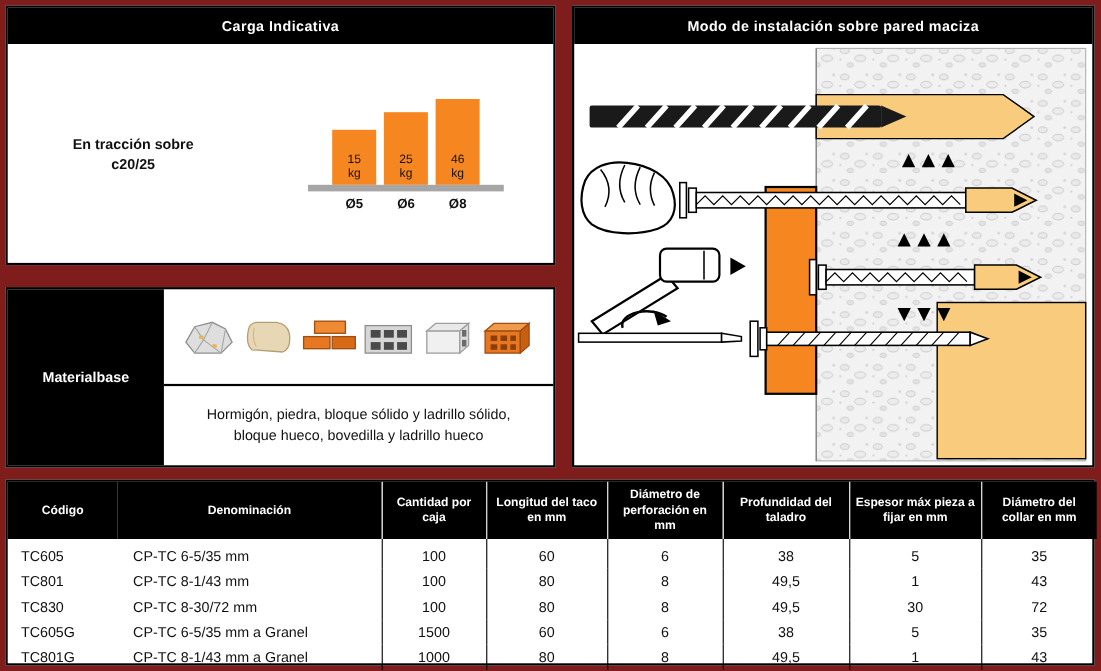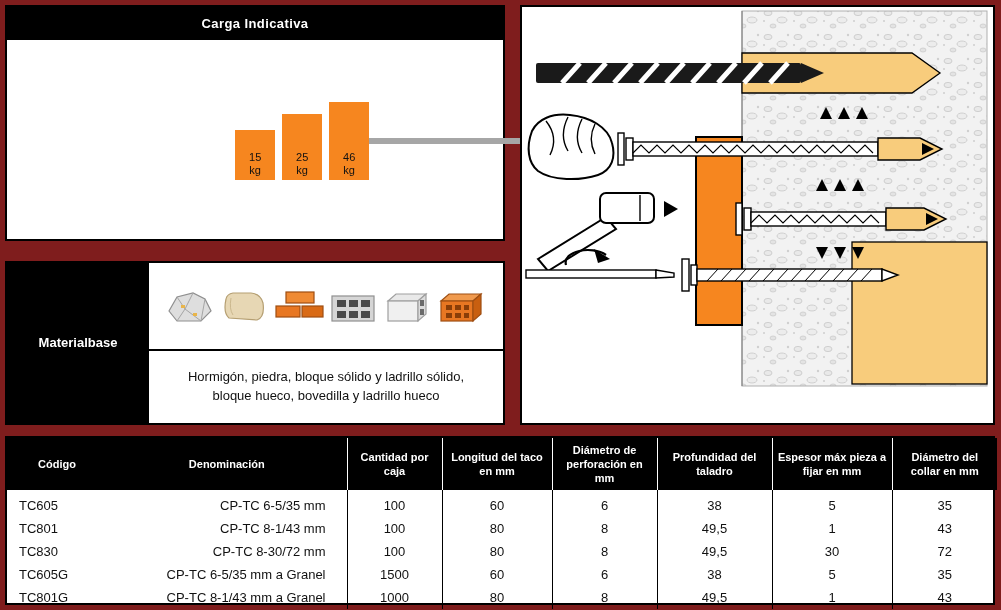--- a/index.html
+++ b/index.html
@@ -6,21 +6,21 @@
   #page{position:relative;width:1001px;height:610px;background:#7f1d1d;overflow:hidden;
         font-family:"Liberation Sans",sans-serif;color:#111;}
   .panel{position:absolute;border:2px solid #000;box-sizing:border-box;background:#fff;}
   .panel-header{background:#000;color:#fff;font-weight:bold;font-size:13px;letter-spacing:.4px;
                 text-align:center;height:33px;line-height:33px;}
 
   
   #panel-carga{left:5px;top:5px;width:500px;height:236px;}
   .carga-body{display:flex;height:201px;align-items:center;}
   .carga-condition{flex:0 0 46%;text-align:center;font-weight:bold;font-size:13px;line-height:1.4;}
-  .chart{flex:1;display:flex;flex-direction:row;align-items:center;}
+  .chart{flex:1;display:flex;flex-direction:column;align-items:center;}
   .bars{display:flex;align-items:flex-end;gap:7px;}
   .bar{width:40px;background:var(--orange,#F6861F);position:relative;}
   .bar-value{position:absolute;left:0;bottom:3px;width:100%;text-align:center;
              font-size:11px;line-height:1.15;color:#111;}
   .bar-value span{display:block;}
   .baseline{width:178px;height:6px;background:var(--baseline,#A6A6A6);margin-top:0;}
   .cats{display:flex;gap:7px;margin-top:4px;}
   .cats span{width:40px;text-align:center;font-weight:bold;font-size:12px;}
 
   
@@ -40,32 +40,34 @@
   
   #table-wrap{position:absolute;left:5px;top:436px;width:990px;height:169px;border:2px solid #000;
               box-sizing:border-box;background:#fff;}
   #spec-table{width:100%;height:100%;border-collapse:collapse;table-layout:fixed;}
   #spec-table thead th{background:#000;color:#fff;font-size:11px;font-weight:bold;text-align:center;
                        padding:4px 5px;line-height:1.3;height:44px;vertical-align:middle;}
   #spec-table thead th.sep{border-left:1px solid #fff;}
   #spec-table tbody td{font-size:13px;height:21px;vertical-align:middle;text-align:center;padding:1px 21px;}
   #spec-table tbody td.sep{border-left:1px solid #000;}
   #spec-table tbody td.c-left{text-align:left;padding-left:12px;}
-  #spec-table tbody td.c-left2{text-align:right;padding-left:14px;}
+  #spec-table tbody td.c-left2{text-align:left;padding-left:14px;}
   #spec-table tbody tr:first-child td{padding-top:5px;}
 </style>
 </head>
 <body>
 
 <div id="page">
 
   <section class="panel" id="panel-carga">
     <div class="panel-header">Carga Indicativa</div>
     <div class="carga-body">
       <div class="carga-condition">
+        <div>En tracción sobre</div>
+        <div>c20/25</div>
       </div>
       <div class="chart">
         <div class="bars">
           <div class="bar" style="height:50px">
             <div class="bar-value">
               <span>15</span>
                 <span>kg</span>
             </div>
           </div>
           <div class="bar" style="height:66px">
@@ -139,20 +141,21 @@
           <rect x="11" y="28" width="6" height="5" fill="#8A3E08"></rect>
           <rect x="20" y="28" width="6" height="5" fill="#8A3E08"></rect>
           <rect x="29" y="28" width="5" height="5" fill="#8A3E08"></rect>
         </svg>
       </div>
       <div class="material-desc">Hormigón, piedra, bloque sólido y ladrillo sólido, bloque hueco, bovedilla y ladrillo hueco</div>
     </div>
   </section>
 
   <section class="panel" id="panel-instalacion">
+    <div class="panel-header">Modo de instalación sobre pared maciza</div>
     <div class="install-body">
       <svg width="471" height="383" viewBox="0 0 471 383">
         <defs>
           <pattern id="speckle" width="30" height="24" patternUnits="userSpaceOnUse">
             <rect width="30" height="24" fill="#F2F2F2"></rect>
             <ellipse cx="6" cy="6" rx="4" ry="2.6" fill="#E9E9E9" stroke="#C6C6C6" stroke-width="0.8"></ellipse>
             <ellipse cx="20" cy="13" rx="5" ry="3" fill="#ECECEC" stroke="#C6C6C6" stroke-width="0.8"></ellipse>
             <ellipse cx="11" cy="19" rx="3" ry="2" fill="#E3E3E3" stroke="#CCCCCC" stroke-width="0.8"></ellipse>
             <circle cx="26" cy="4" r="1.2" fill="#CFCFCF"></circle>
             <circle cx="2" cy="14" r="1" fill="#CFCFCF"></circle>

